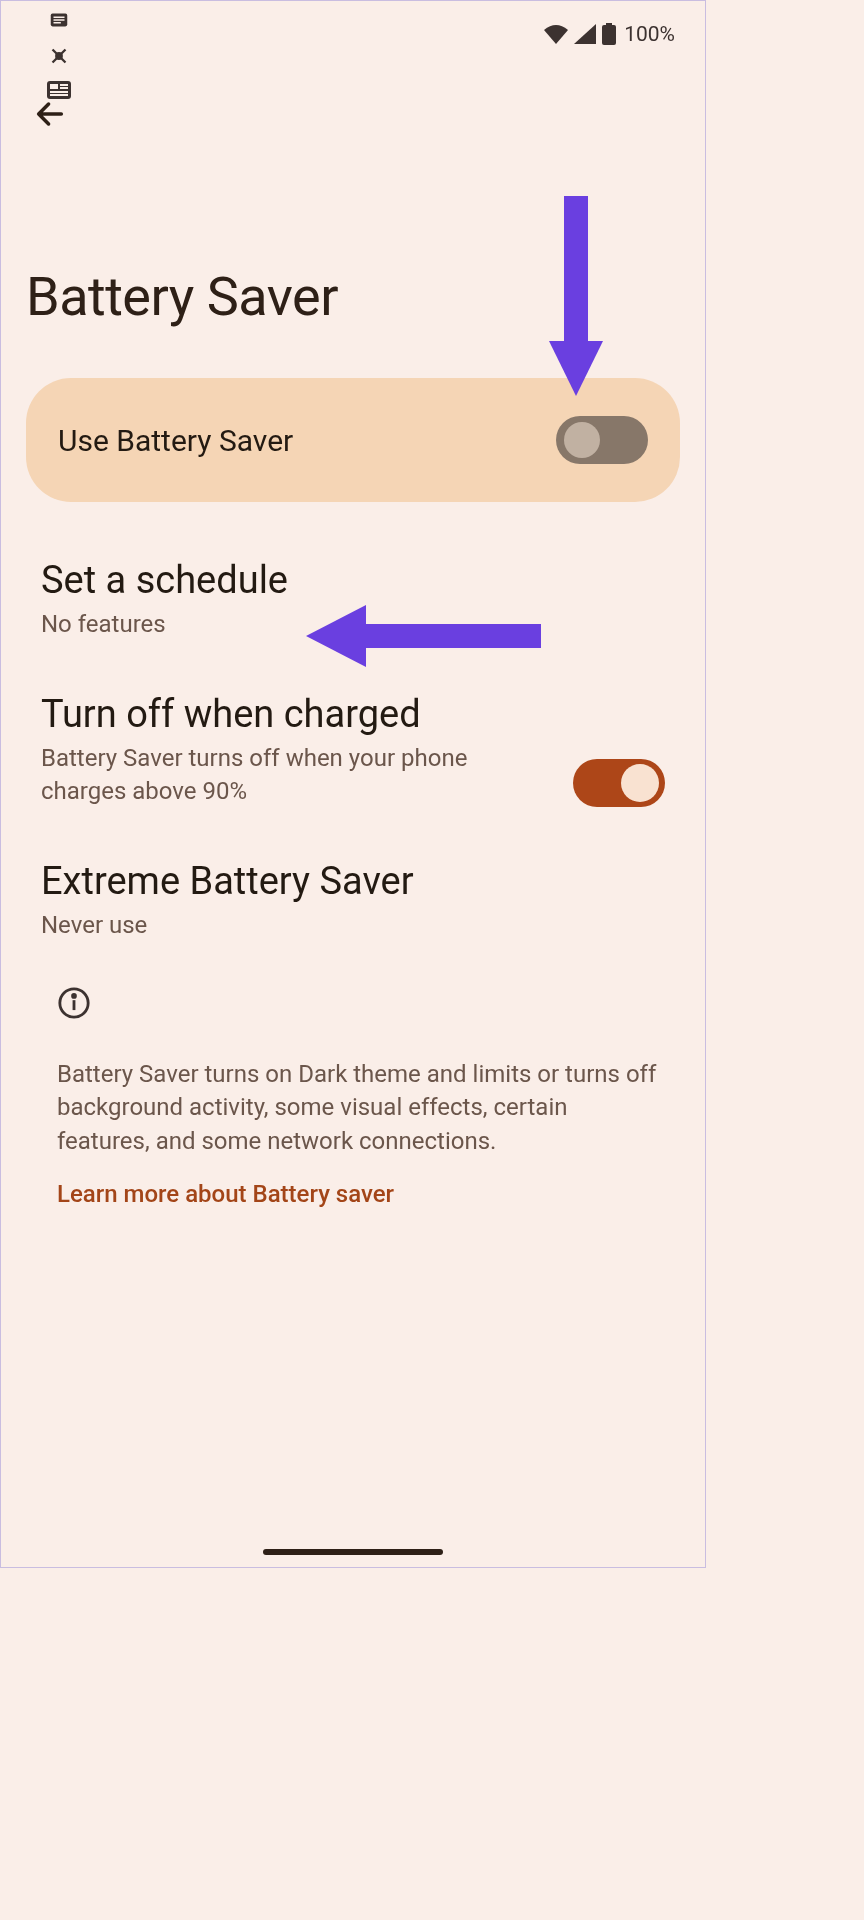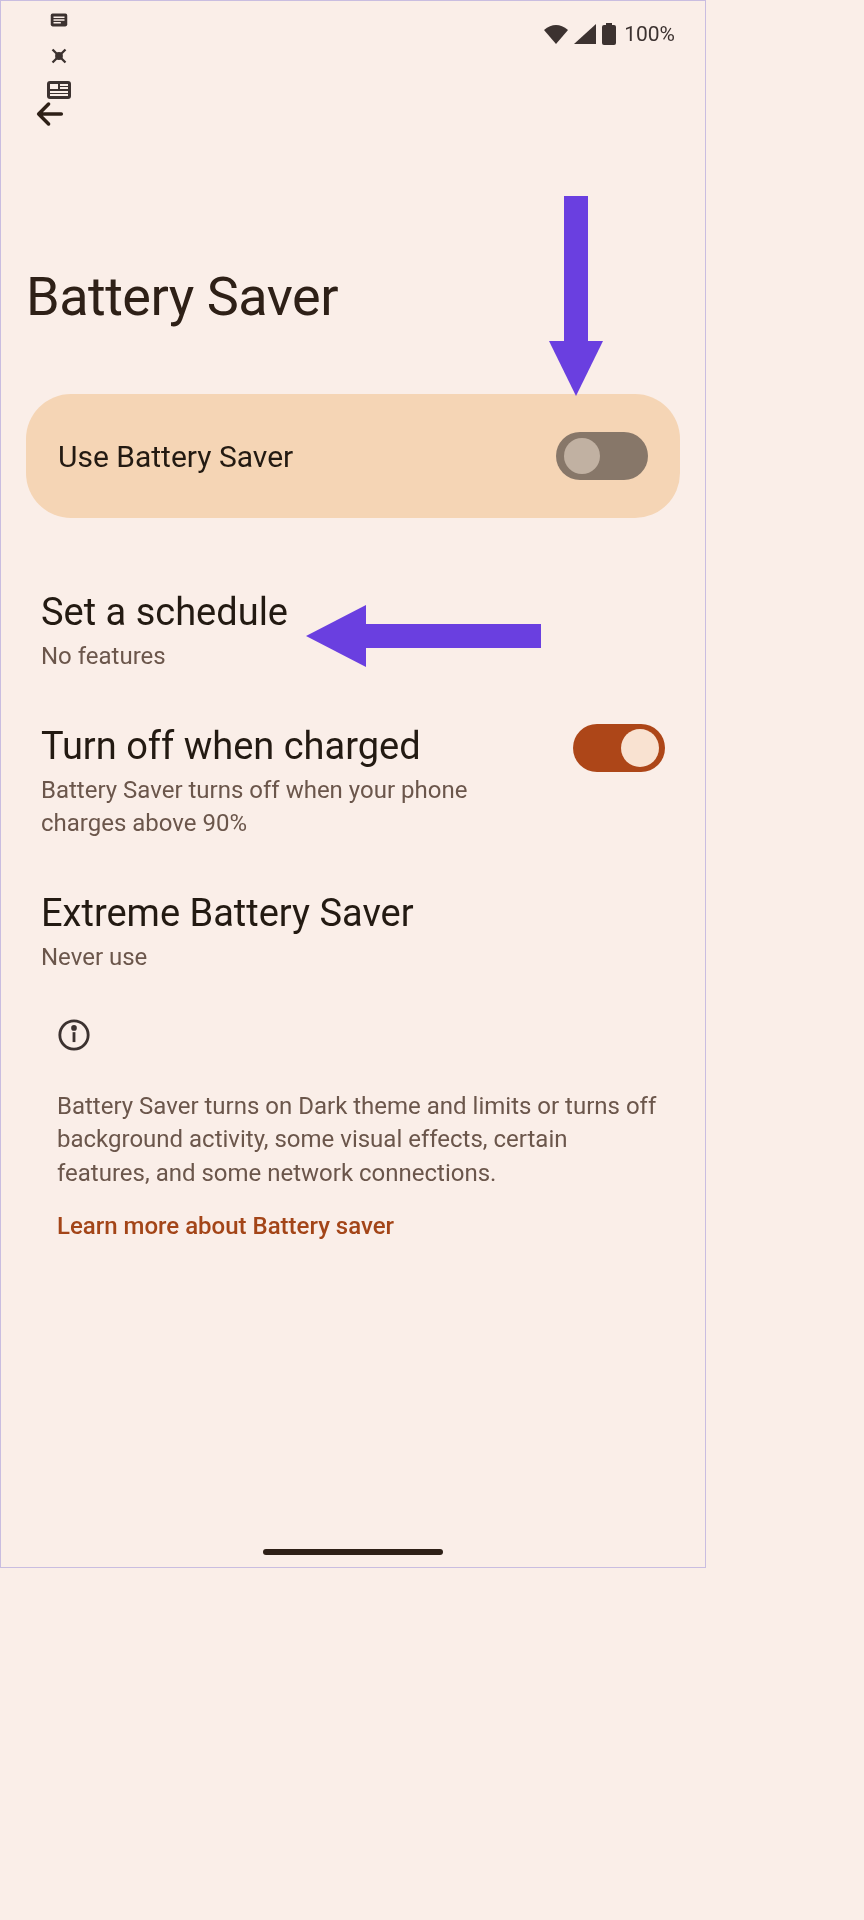--- a/index.html
+++ b/index.html
@@ -32,21 +32,21 @@
     .page-title {
       font-size: 54px;
       font-weight: 400;
       color: #2e2017;
       padding: 120px 25px 50px 25px;
       letter-spacing: -0.5px;
     }
     .main-toggle-card {
       background: #f5d5b5;
       border-radius: 45px;
-      margin: 16px 25px;
+      margin: 0 25px;
       padding: 38px 32px;
       display: flex;
       align-items: center;
       justify-content: space-between;
     }
     .main-toggle-label {
       font-size: 30px;
       color: #231a12;
       font-weight: 400;
     }
@@ -81,37 +81,37 @@
       top: 5px;
       right: 6px;
     }
     .setting-item {
       padding: 26px 40px;
       cursor: pointer;
     }
     .setting-item-row {
       display: flex;
       justify-content: space-between;
-      align-items: flex-start;
+      align-items: flex-end;
       gap: 28px;
     }
     .setting-text { flex: 1; }
     .setting-title {
       font-size: 38px;
       color: #231a12;
       font-weight: 400;
       margin-bottom: 6px;
     }
     .setting-subtitle {
       font-size: 24px;
       color: #6b564b;
       line-height: 1.35;
     }
     .settings-list { padding-top: 30px; }
-    .info-block { padding: 18px 40px 0 32px; margin-left: 24px; }
+    .info-block { padding: 18px 40px 0 56px; }
     .info-icon-wrap { margin-bottom: 34px; }
     .info-text {
       font-size: 24px;
       color: #6b564b;
       line-height: 1.4;
       margin-bottom: 22px;
     }
     .info-link {
       font-size: 24px;
       color: #a34518;

